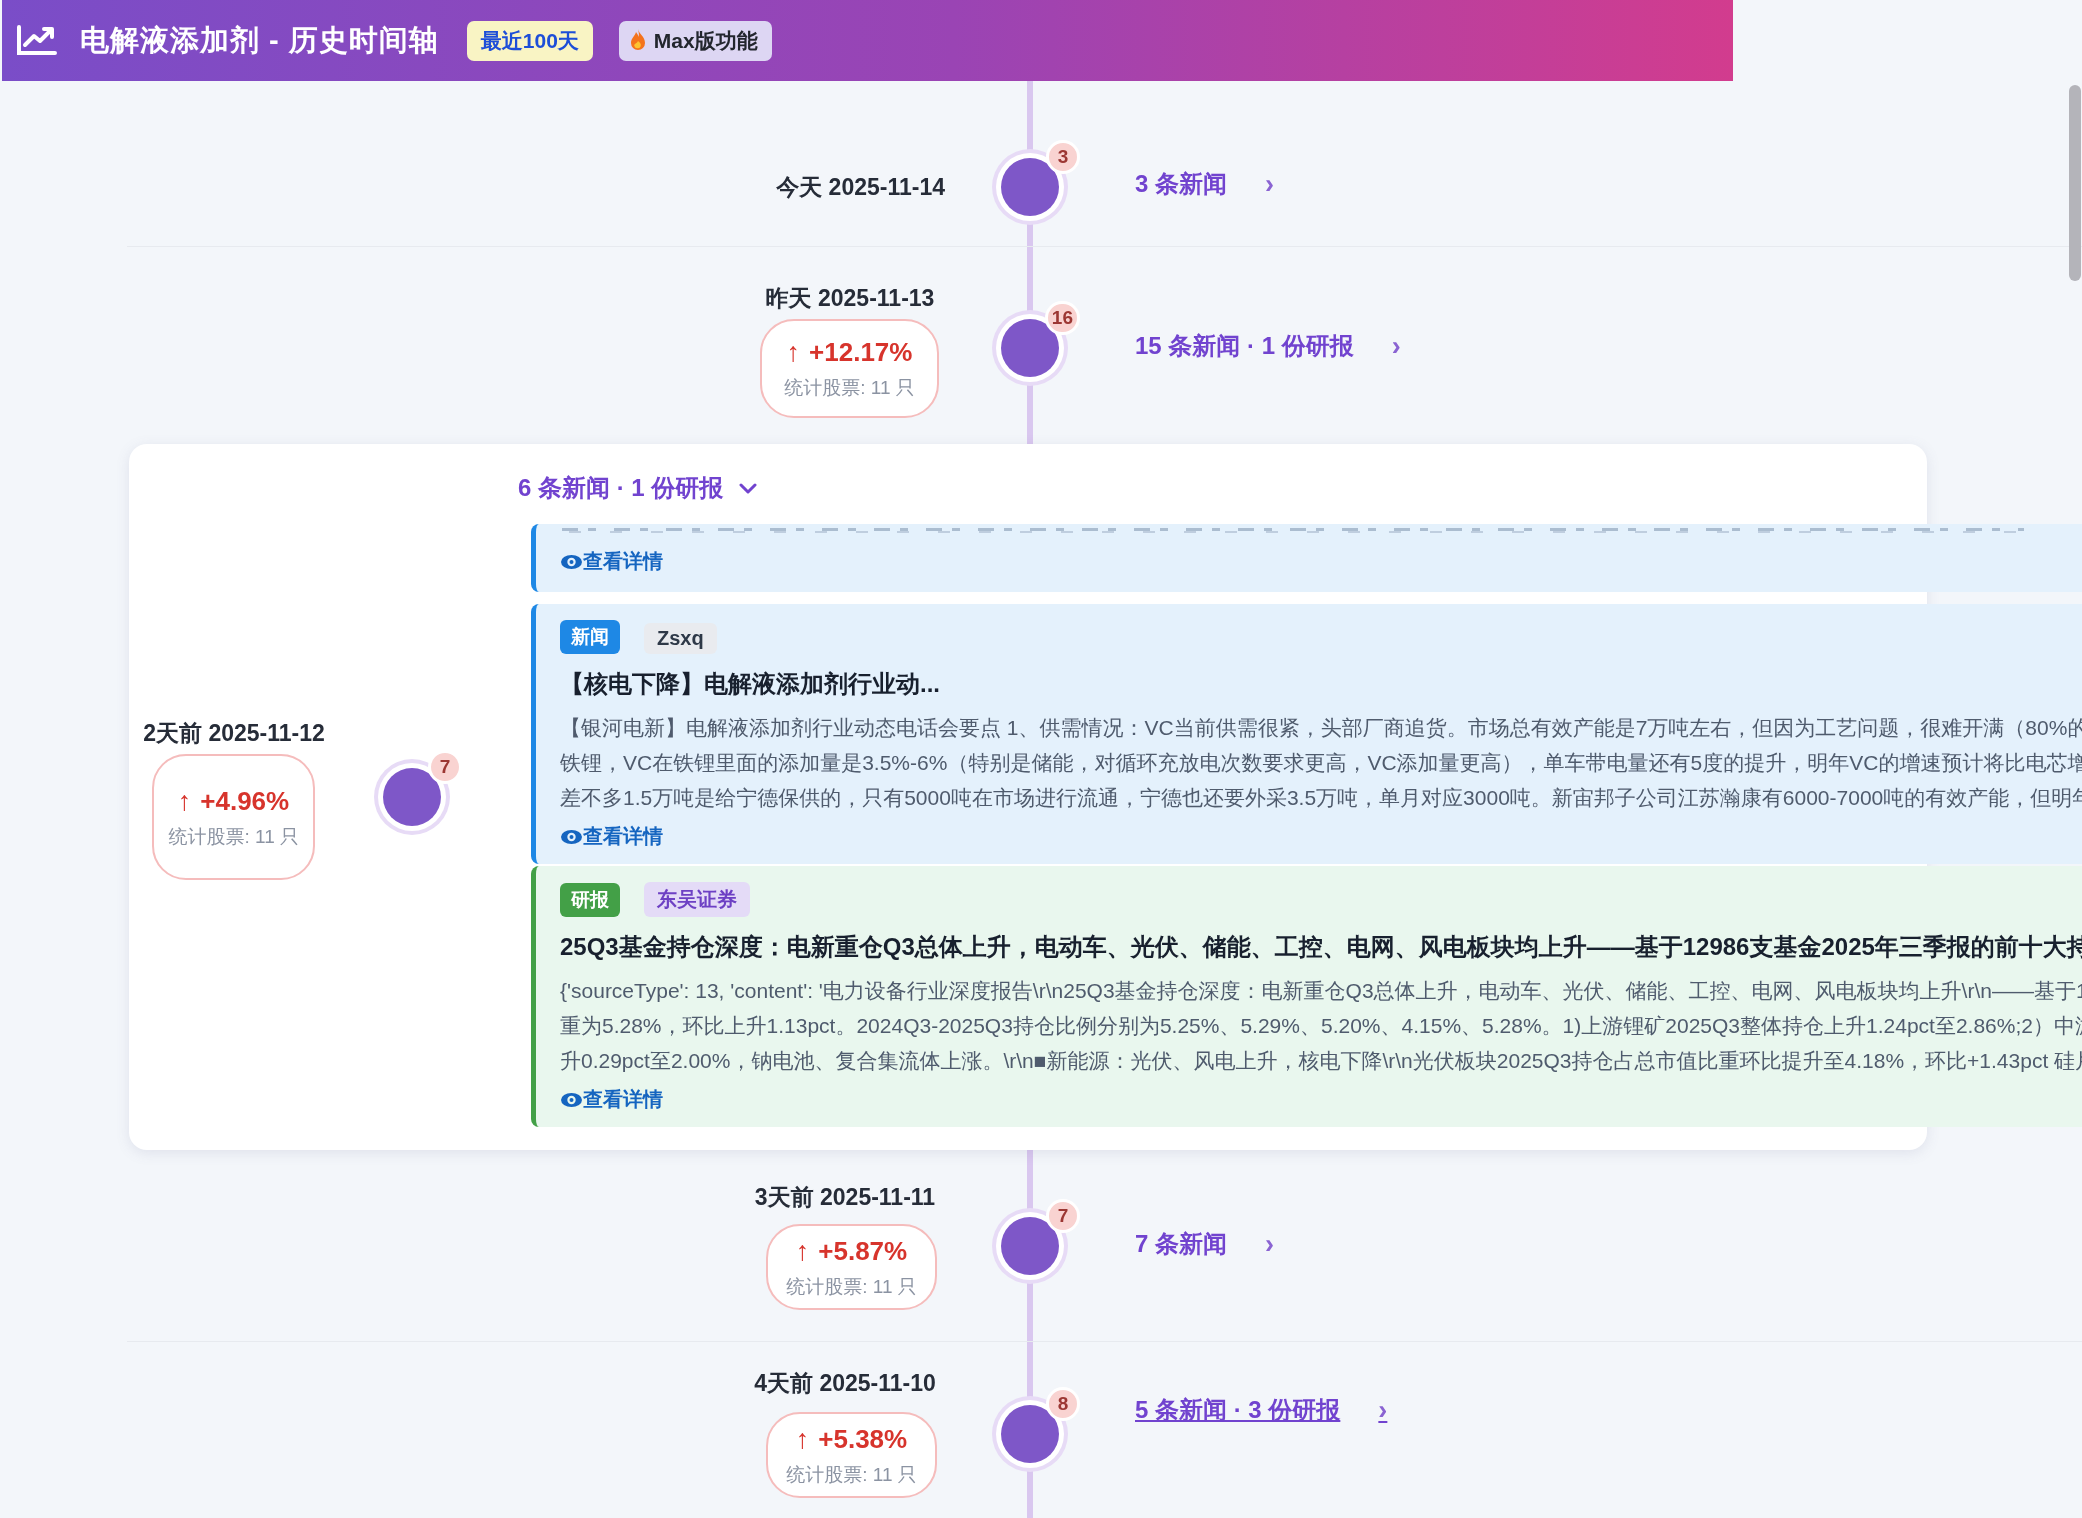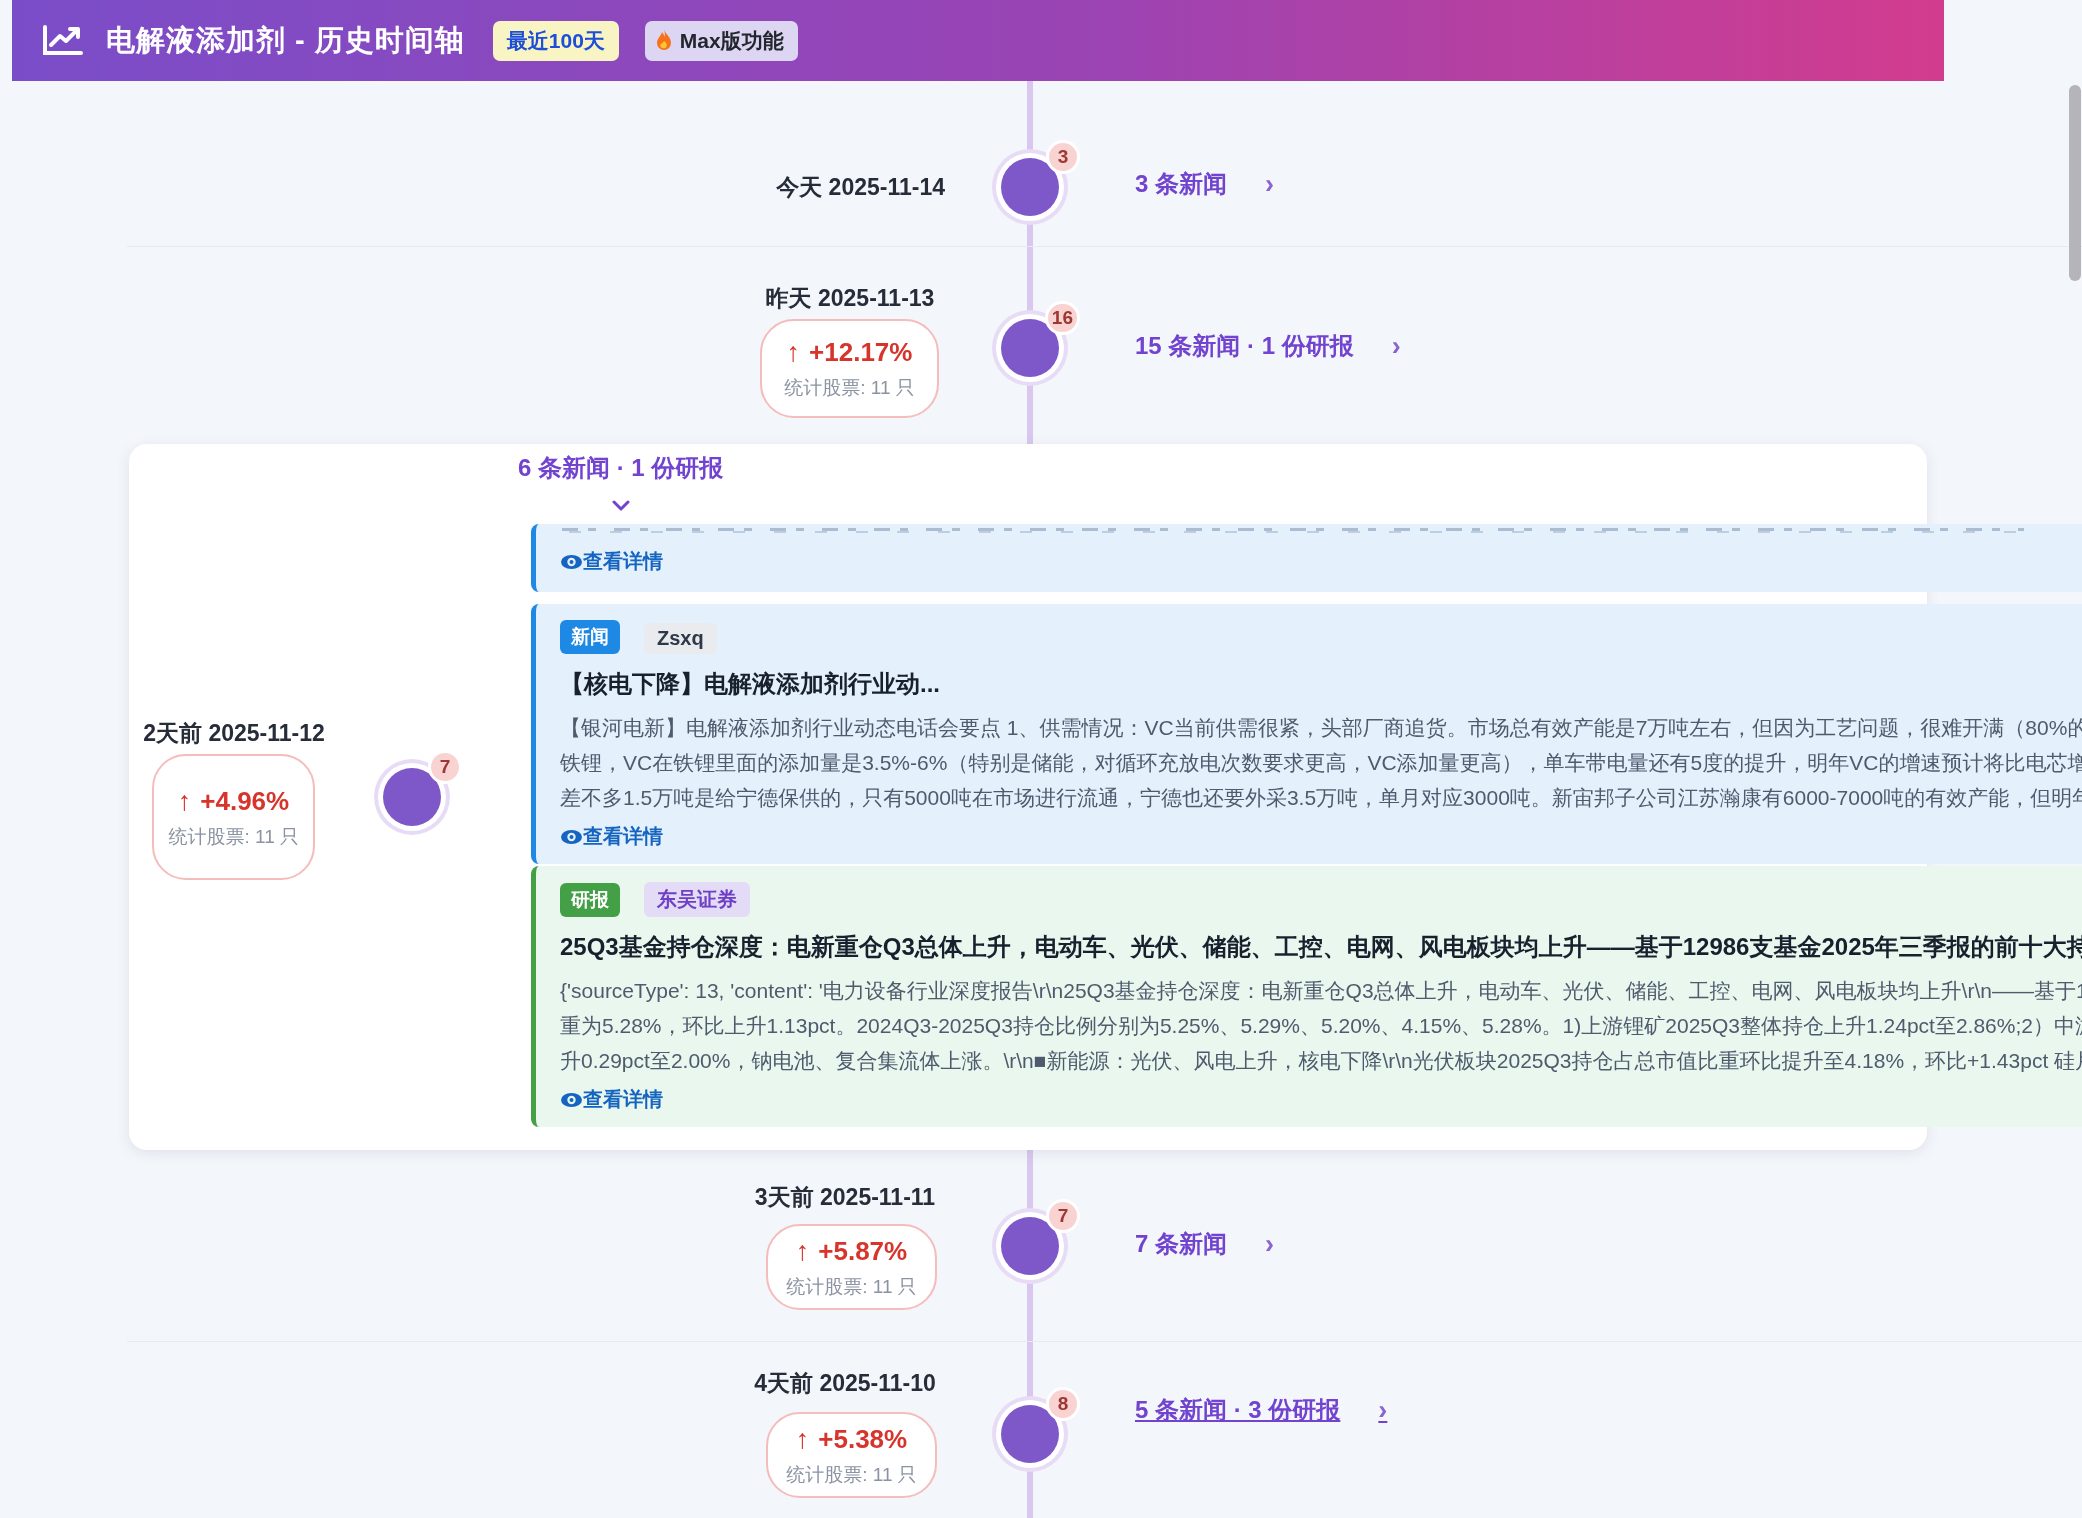--- a/index.html
+++ b/index.html
@@ -1,23 +1,23 @@
 <!DOCTYPE html>
 <html><head>
 <meta charset="utf-8">
 <style>
   * { margin:0; padding:0; box-sizing:border-box; }
   html,body { background:#e9edf2; }
   body { font-family:"Liberation Sans","DejaVu Sans",sans-serif; }
   .canvas { position:relative; width:2082px; height:1518px; overflow:hidden; background:#f3f6fa; }
 
   
-  .header { position:absolute; left:12px; top:0; width:1932px; height:81px; z-index:5;
+  .header { position:absolute; left:2px; top:0; width:1731px; height:81px; z-index:5;
     background:linear-gradient(90deg,#7a4dc8 0%,#9a44b4 55%,#d23c8e 100%);
-    display:flex; align-items:center; padding-left:28px; }
+    display:flex; align-items:center; padding-left:12px; }
   .header-title { color:#fff; font-size:29px; font-weight:bold; margin-left:20px; letter-spacing:1px; }
   .badge-range { margin-left:28px; background:#f9f4c4; color:#1d4ed8; font-size:21px; font-weight:bold;
     padding:6px 14px; border-radius:7px; }
   .badge-max { margin-left:26px; background:#ddd6f3; color:#23262e; font-size:21px; font-weight:bold;
     padding:6px 14px 6px 10px; border-radius:7px; display:flex; align-items:center; gap:7px; }
 
   
   .tl-line { position:absolute; left:1027px; top:81px; width:6px; height:1437px; background:#d9c7ef; z-index:0; }
   .divider { position:absolute; left:127px; right:0; height:1px; background:#e7eaef; z-index:0; }
 
@@ -263,14 +263,14 @@
       </div>
     <div class="node-badge">8</div>
   </div>
   <div class="summary-link" style="left:1135px;top:1394px;text-decoration:underline;">
     <span>5 条新闻 · 3 份研报</span>
     <span class="chev-right">›</span>
   </div>
 
   <div class="scroll-thumb"></div>
 
-  <style>.expand-header{position:absolute;left:518px;top:452px;flex-direction:column;}</style>
+  <style>.expand-header{position:absolute;left:518px;top:472px;}</style>
 </div>
 
 </body></html>

